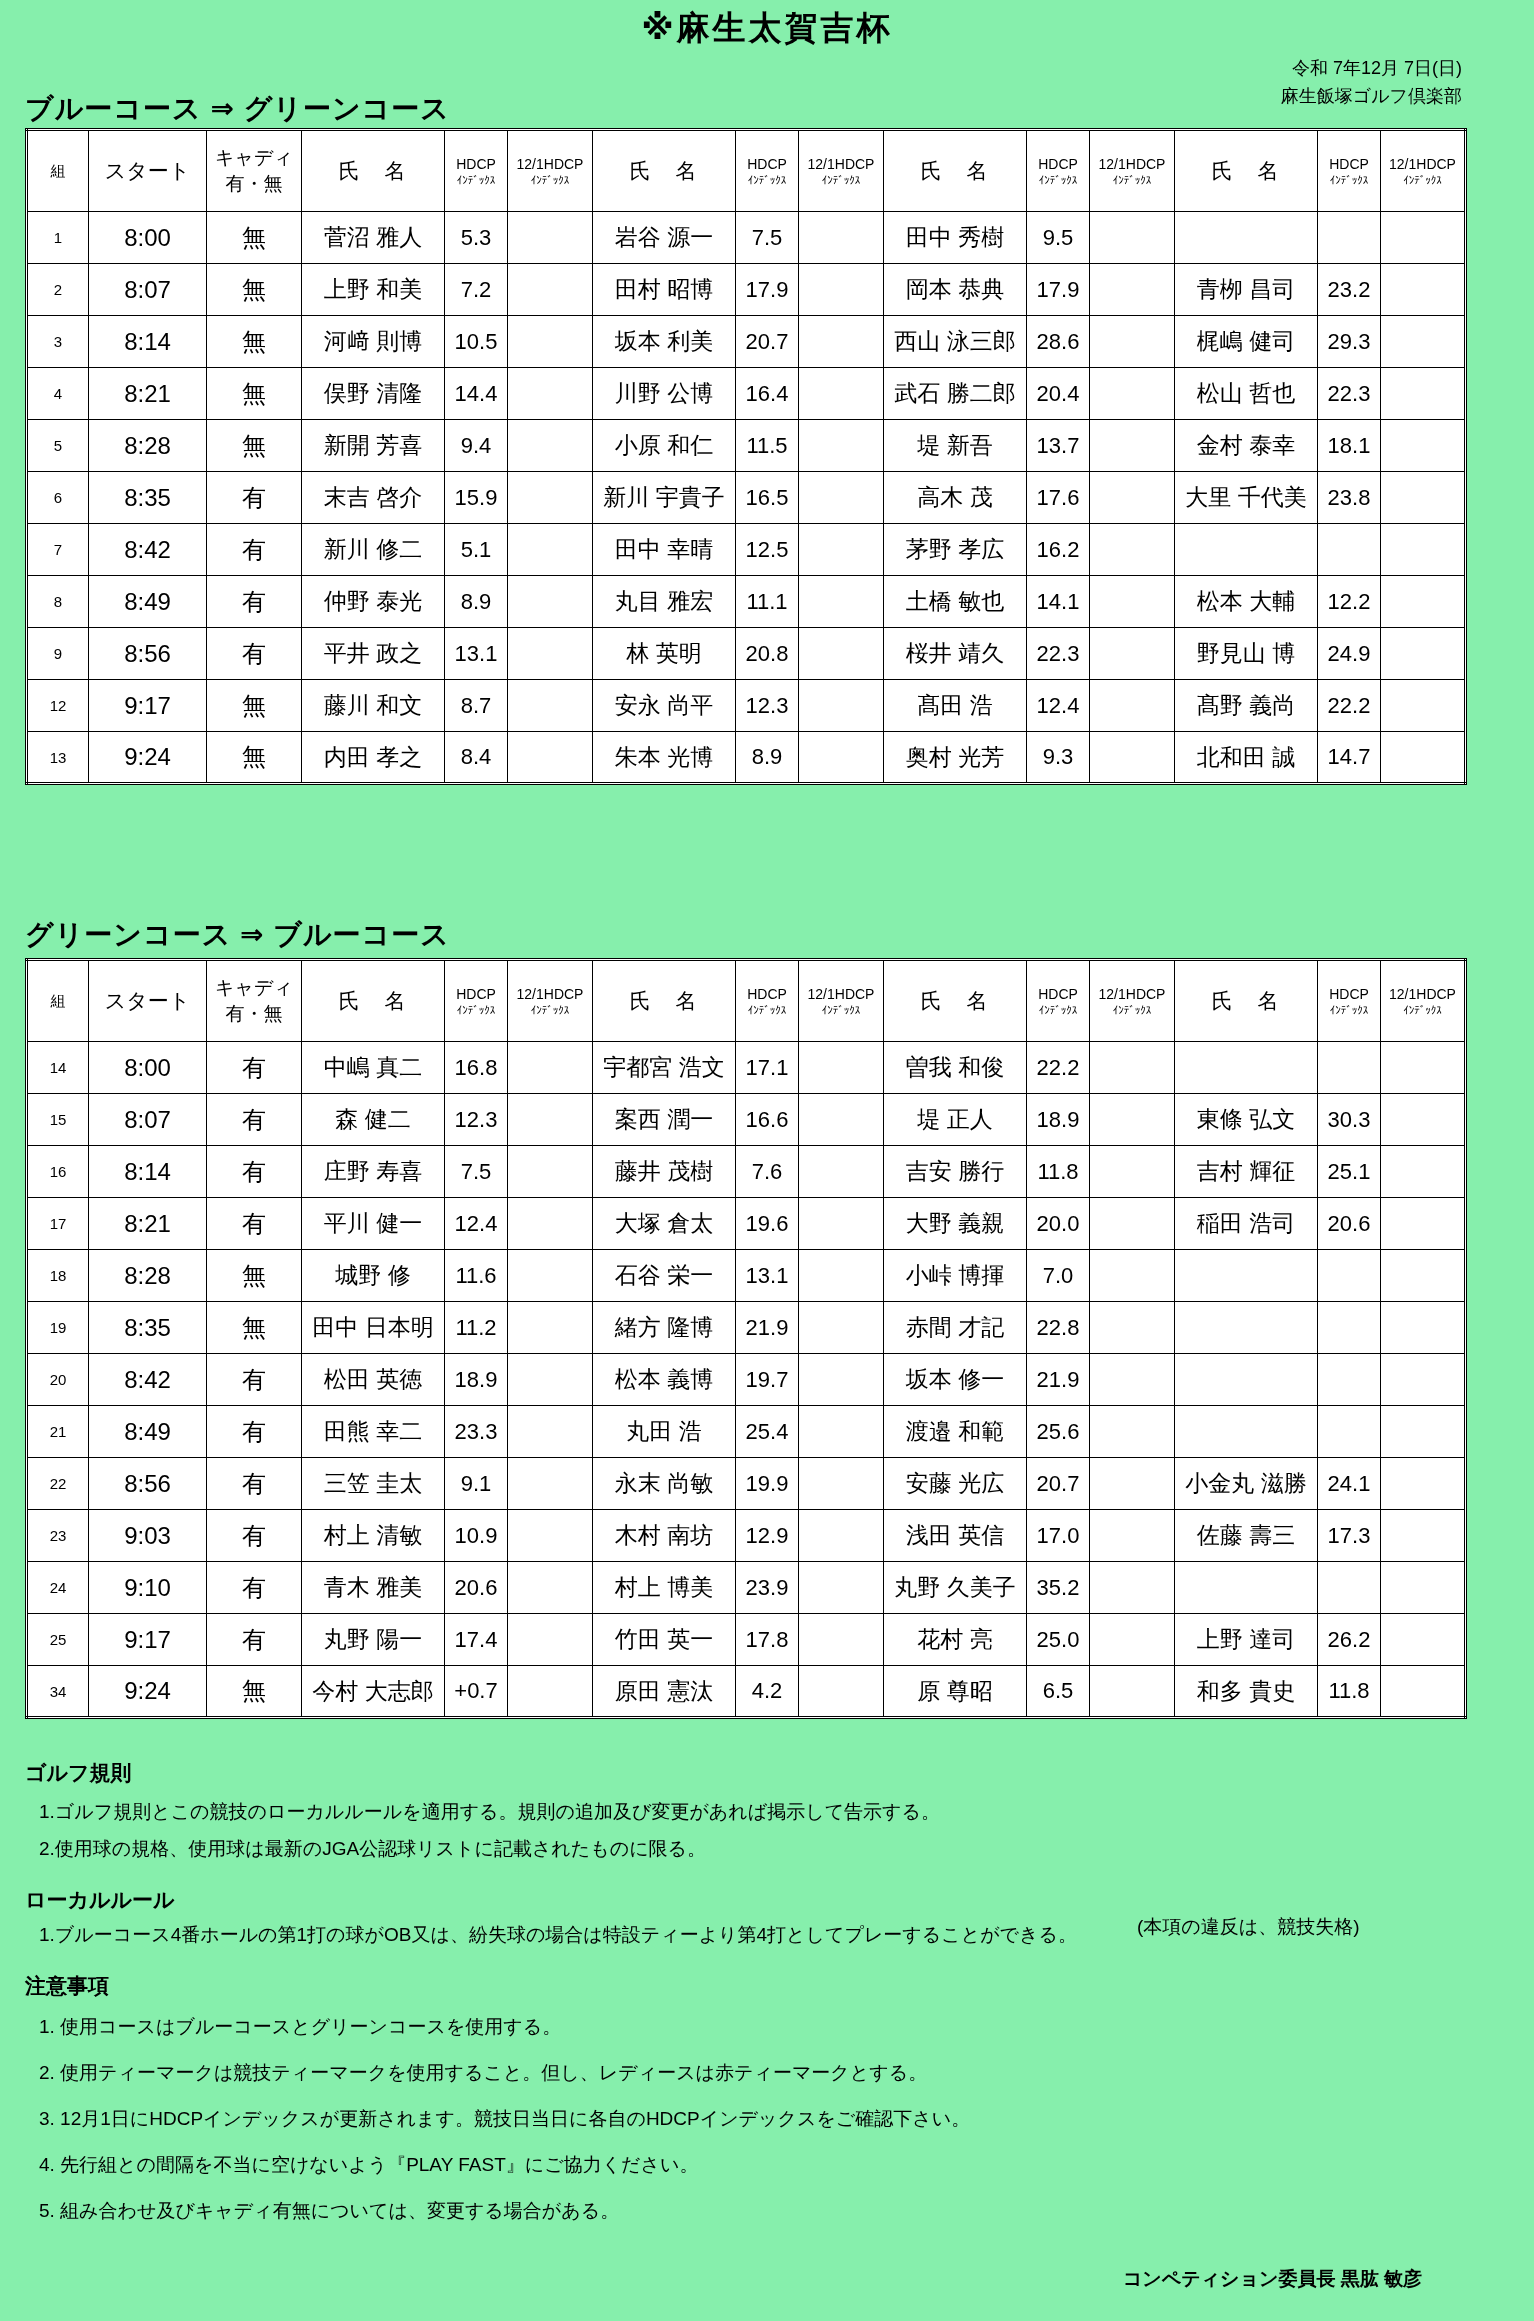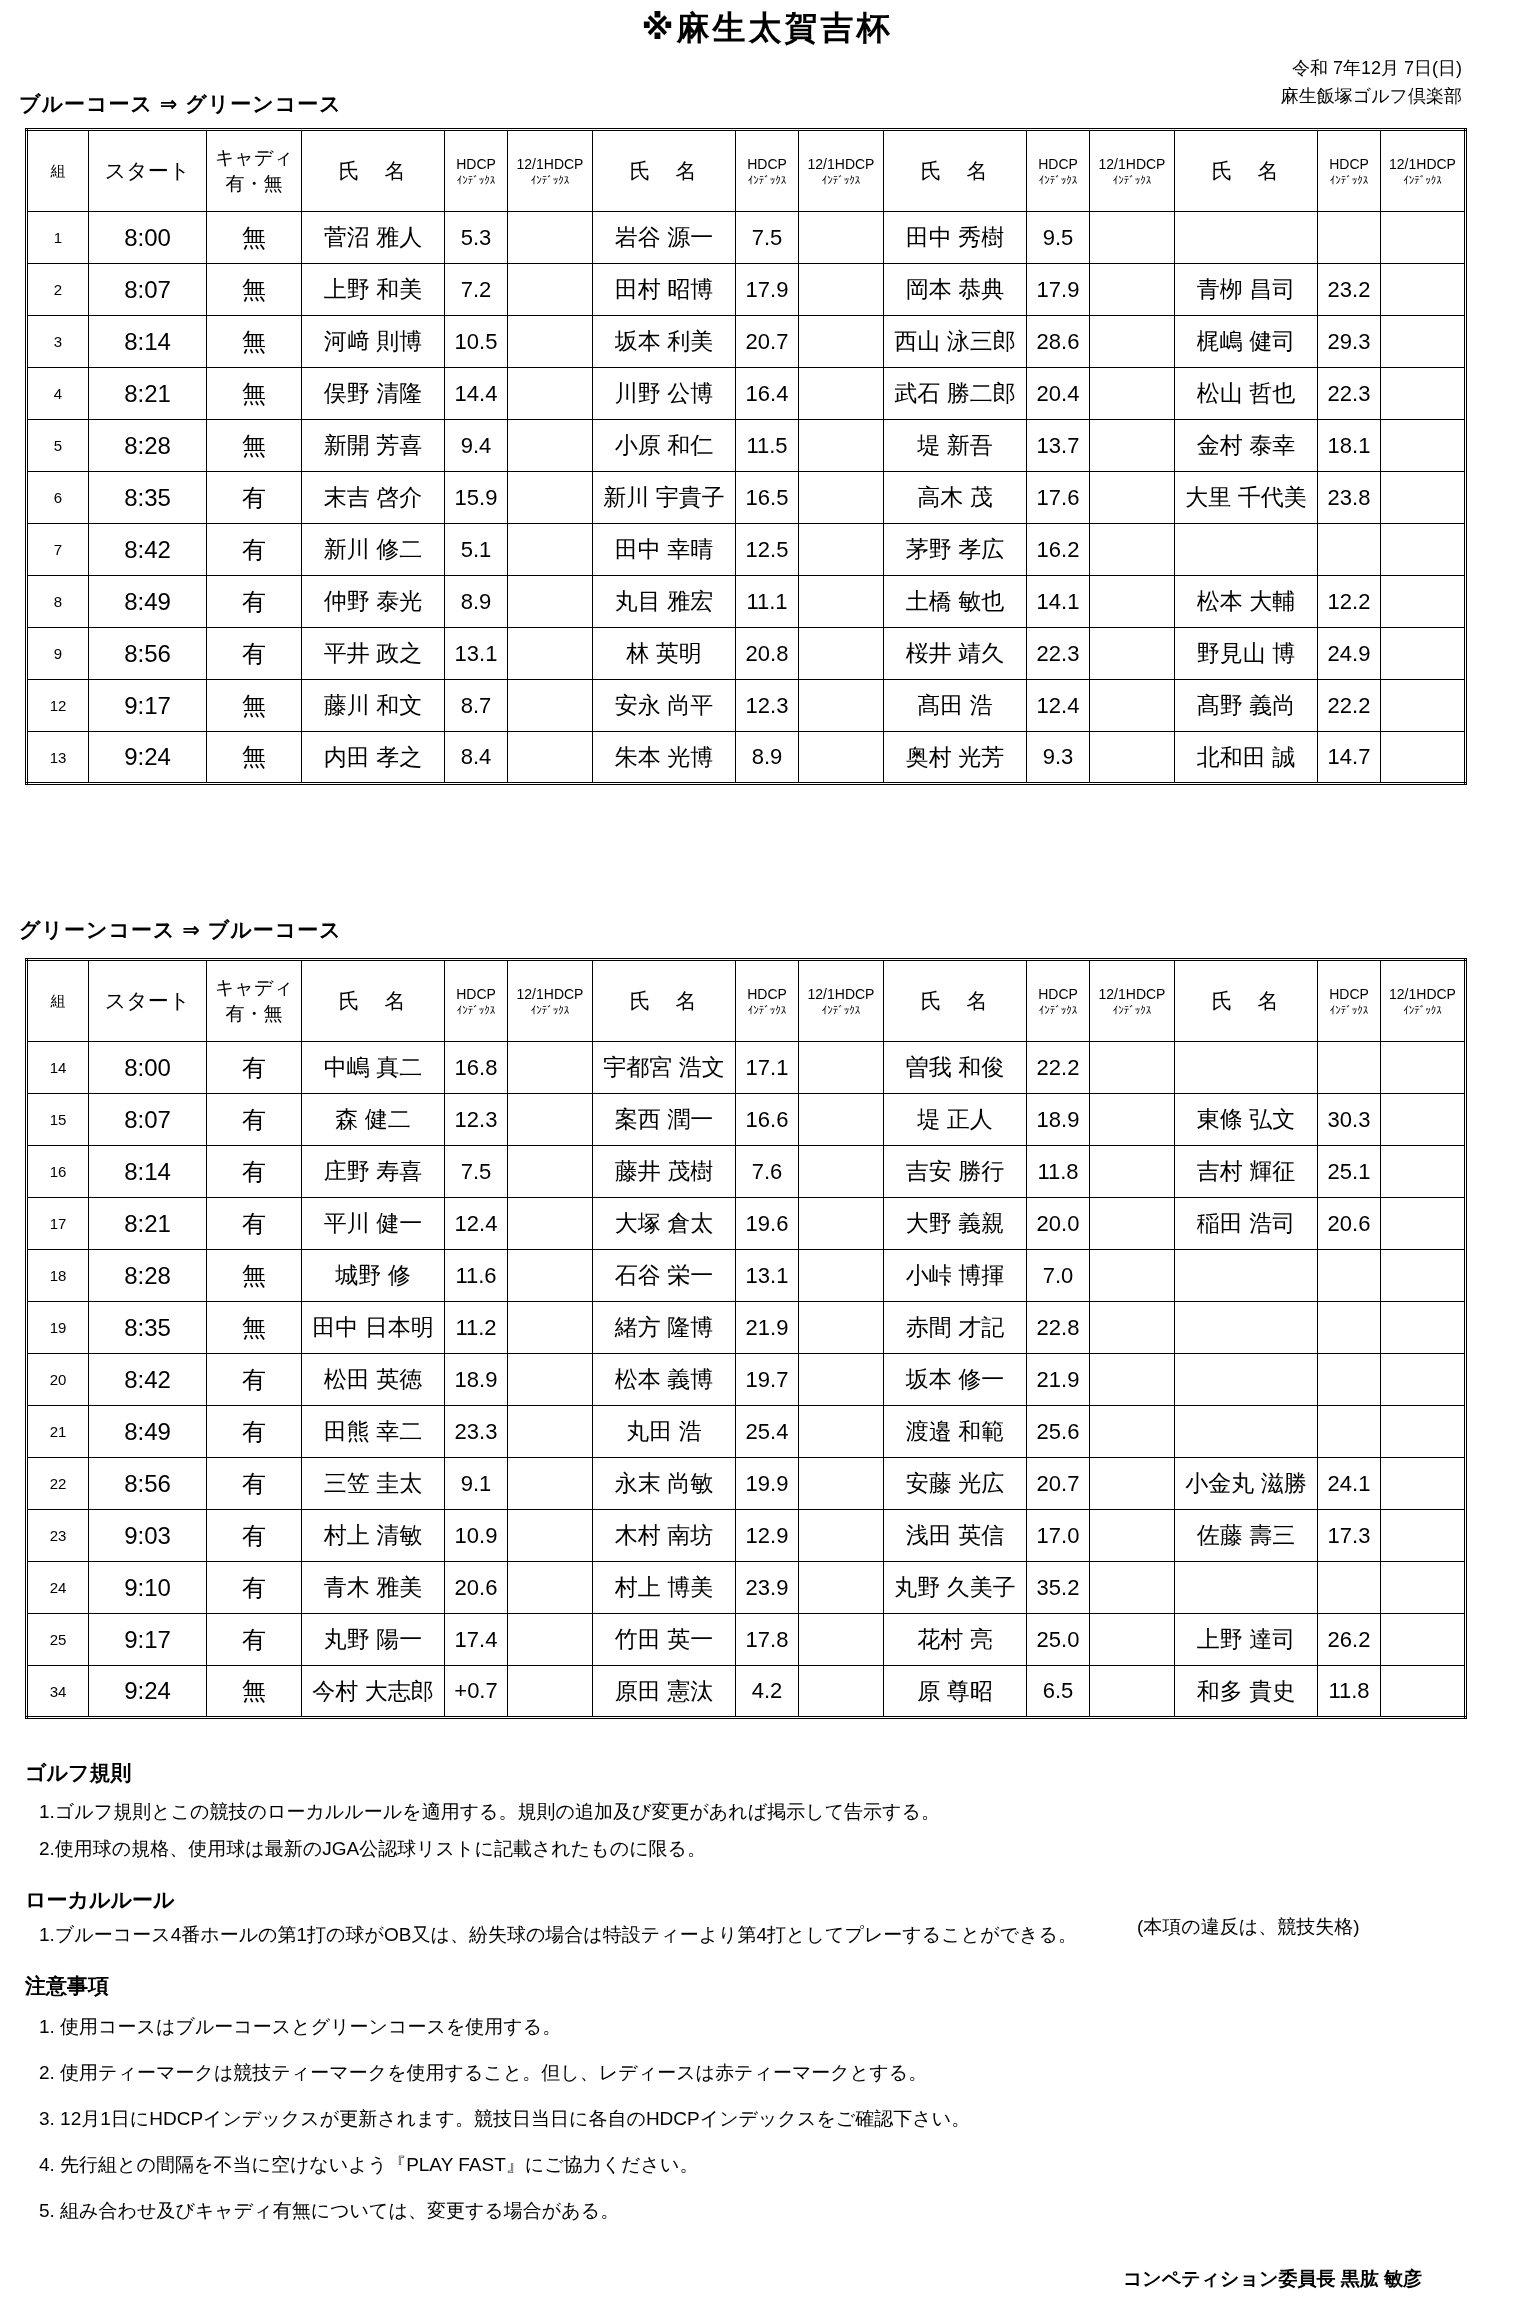--- a/index.html
+++ b/index.html
@@ -1,25 +1,25 @@
 <!DOCTYPE html>
 <html><head>
 <meta charset="utf-8">
 <style>
   html,body { margin:0; padding:0; background:#e8e8e8; }
   .sheet {
-    position:relative; width:1534px; height:2321px; background:#ffffff;
+    position:relative; width:1534px; height:2321px; background:#86efac;
     font-family:"Liberation Sans","DejaVu Sans",sans-serif; color:#000;
     margin:0 auto; overflow:hidden;
   }
   .page-title { position:absolute; top:6px; left:0; width:100%; text-align:center;
     font-size:33px; font-weight:bold; letter-spacing:3px; }
   .date-line { position:absolute; top:56px; right:72px; font-size:18px; }
   .club-line { position:absolute; top:84px; right:72px; font-size:18px; }
-  .course-label { position:absolute; left:19px; font-size:21px; font-weight:bold; letter-spacing:1px; }
+  .course-label { position:absolute; left:25px; font-size:28px; font-weight:bold; letter-spacing:1px; }
   #course-label-0 { top:90px; }
   #course-label-1 { top:916px; }
 
   table.tbl { position:absolute; left:25px; width:1437px; border-collapse:collapse;
     table-layout:fixed; border:3px double #000; background:#fff; }
   #table-0 { top:128px; }
   #table-1 { top:958px; }
 
   .tbl th, .tbl td { border:1px solid #000; padding:0; text-align:center;
     vertical-align:middle; white-space:nowrap; overflow:hidden; }

